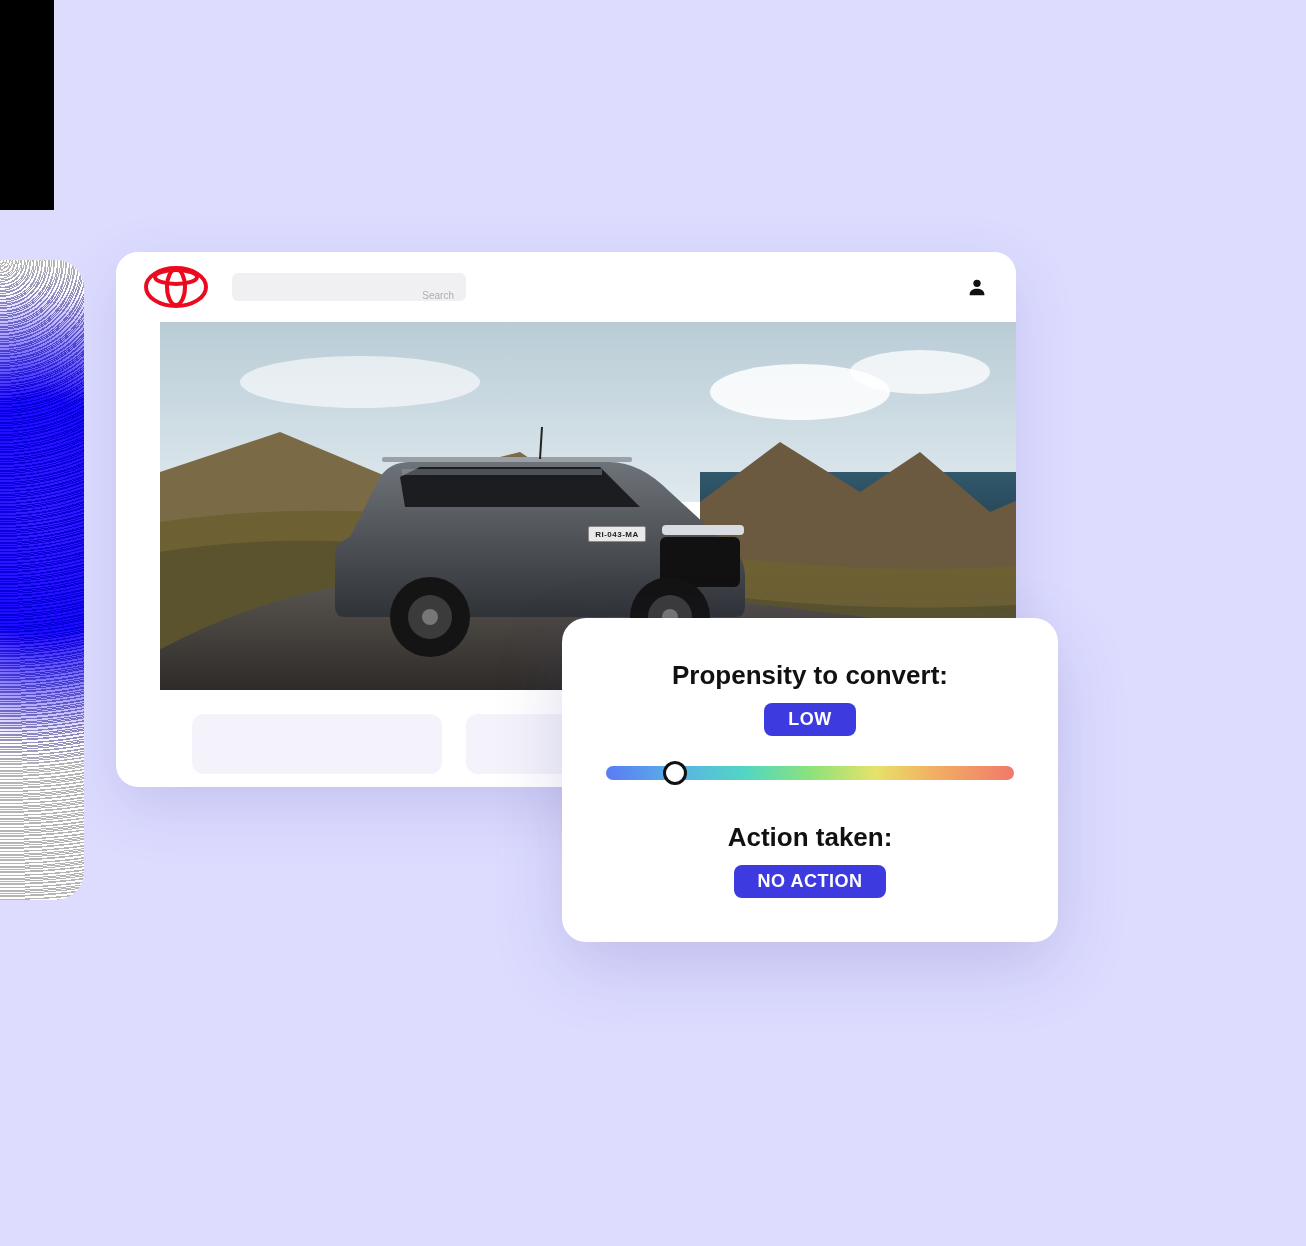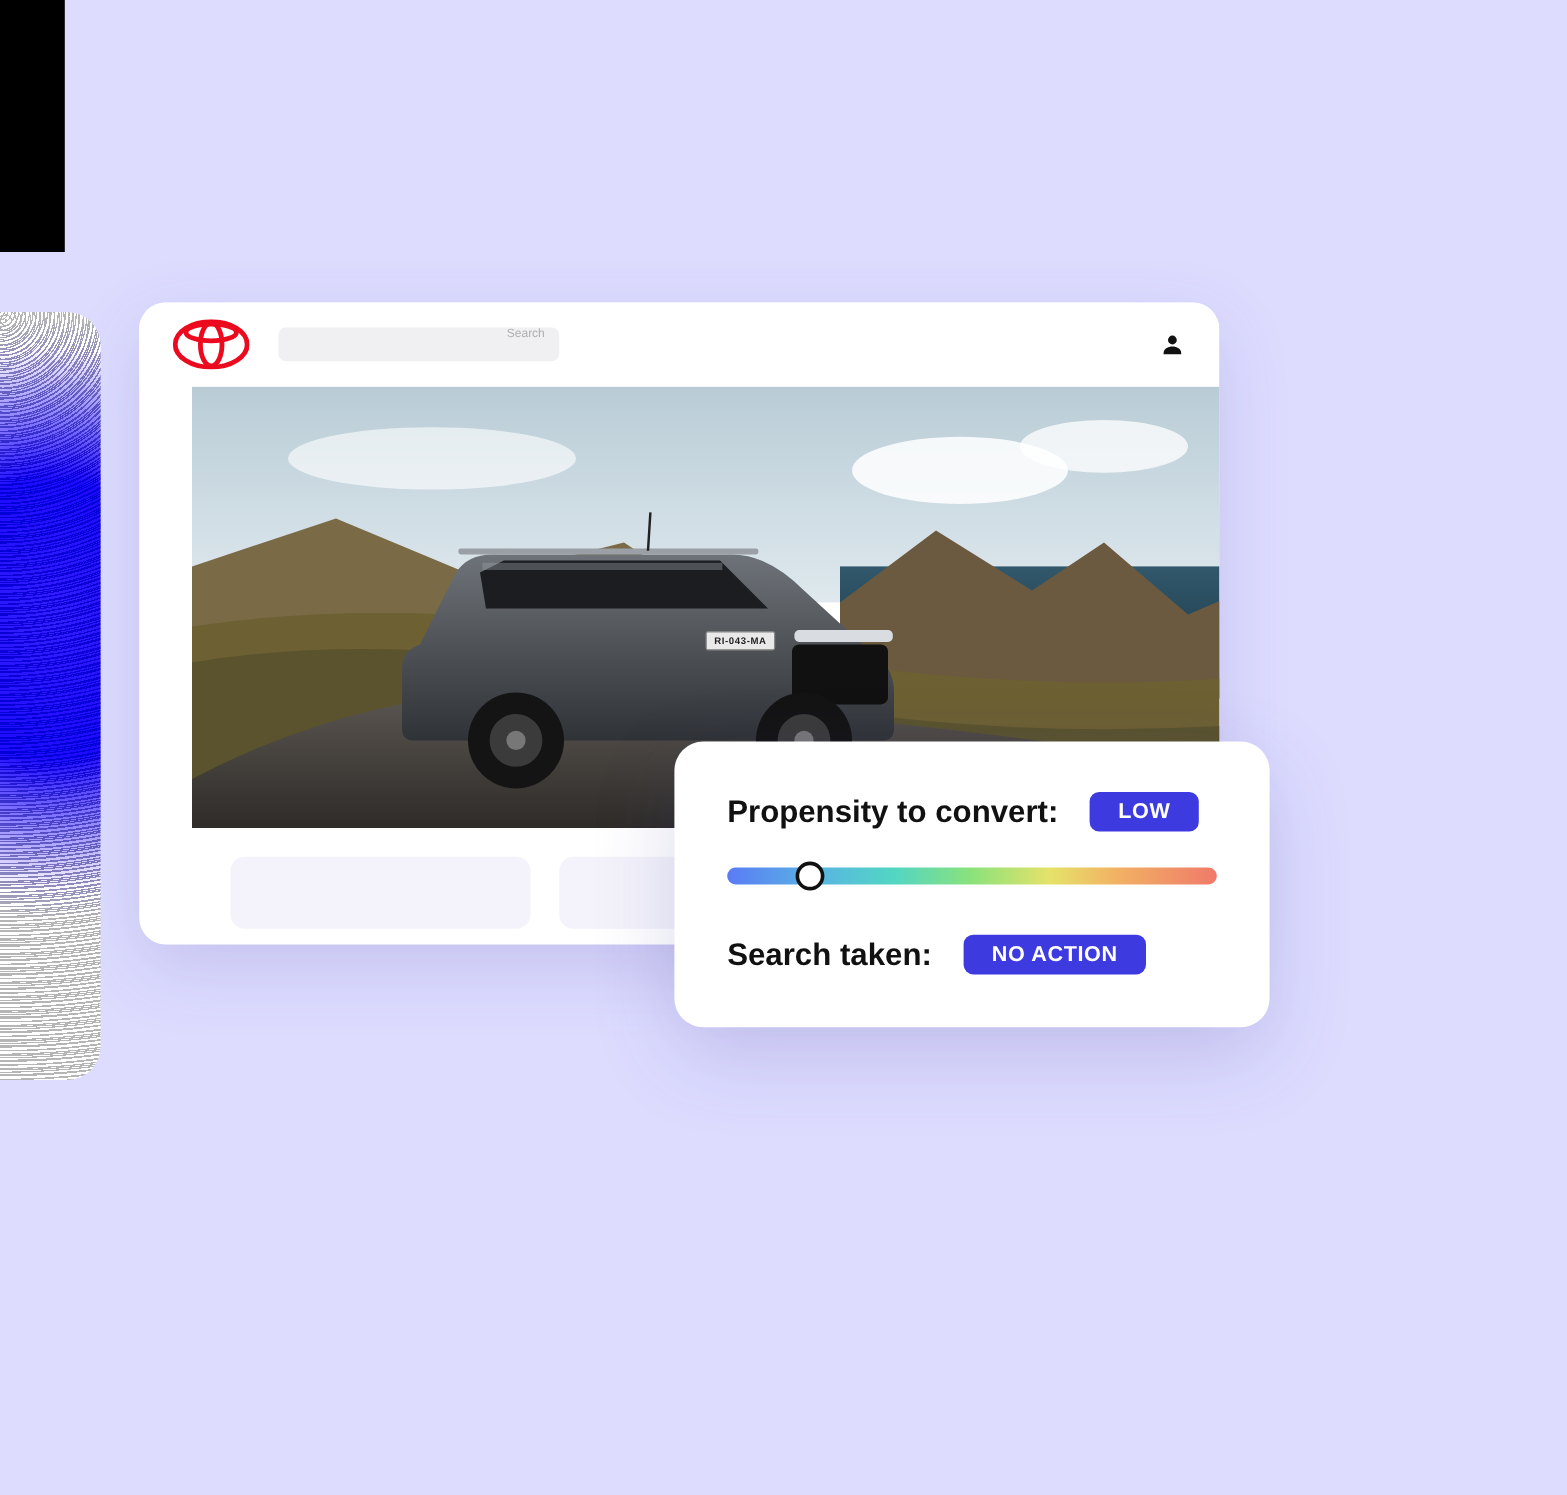--- a/index.html
+++ b/index.html
@@ -67,21 +67,21 @@
   }
 
   .brand-logo svg { display: block; }
 
   .search-box {
     width: 234px;
     height: 28px;
     background: #f0f0f2;
     border-radius: 6px;
     display: flex;
-    align-items: flex-start;
+    align-items: flex-end;
     justify-content: flex-end;
     padding: 0 12px;
   }
   .search-box span {
     color: #aeaeb2;
     font-size: 10px;
     font-weight: 500;
   }
 
   .header-spacer { flex: 1; }
@@ -135,21 +135,22 @@
     width: 496px;
     background: #fff;
     border-radius: 24px;
     padding: 42px 44px 44px;
     box-shadow: 0 24px 70px rgba(60,55,150,.18);
   }
 
   .metric-row {
     display: flex;
     align-items: center;
-    gap: 26px;
+    gap: 12px;
+    flex-direction: column;
   }
   .metric-label {
     font-size: 26px;
     font-weight: 700;
     color: #111;
   }
   .badge {
     background: #3d3be0;
     color: #fff;
     font-weight: 800;
@@ -289,16 +290,16 @@
     <span class="metric-label">Propensity to convert:</span>
     <span class="badge">LOW</span>
   </div>
 
   <div class="slider-wrap">
     <div class="slider-track"></div>
     <div class="slider-thumb" id="slider-thumb" style="left: 17%;"></div>
   </div>
 
   <div class="metric-row">
-    <span class="metric-label">Search taken:</span>
+    <span class="metric-label">Action taken:</span>
     <span class="badge">NO ACTION</span>
   </div>
 </div>
 
 </body></html>

